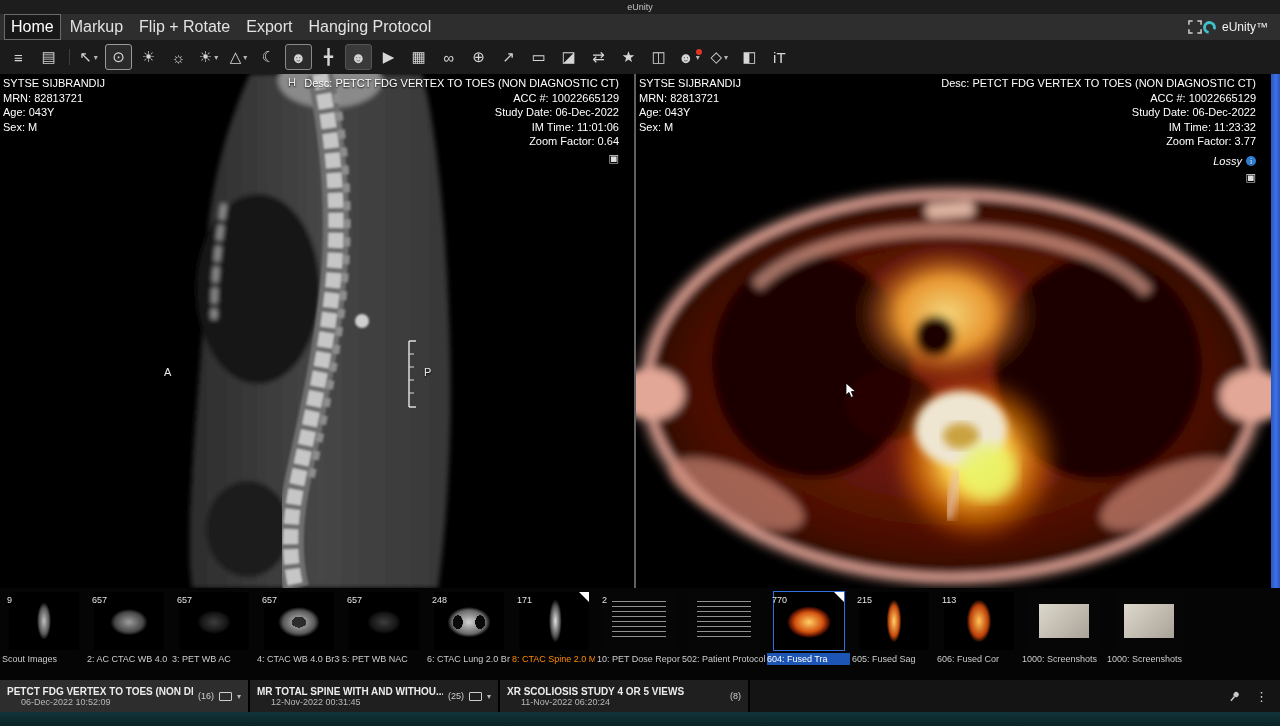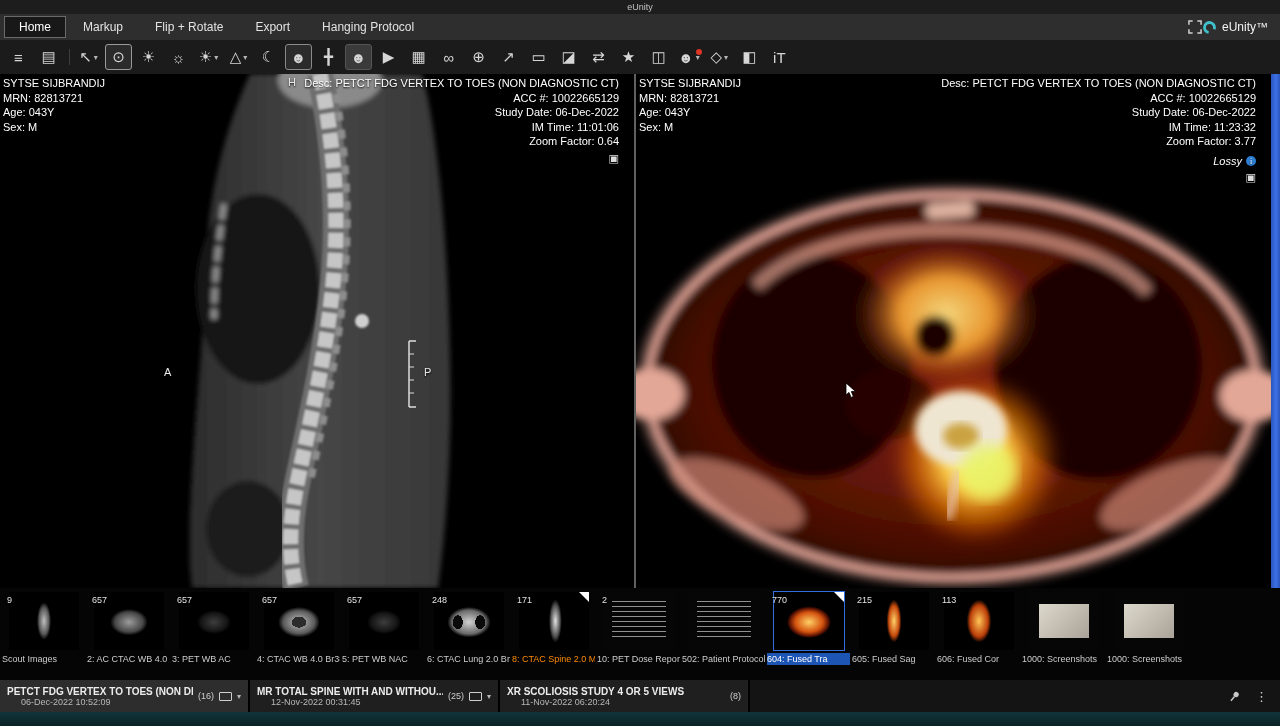--- a/index.html
+++ b/index.html
@@ -5,21 +5,21 @@
 <style>
   *{margin:0;padding:0;box-sizing:border-box}
   html,body{width:1280px;height:726px;background:#000;font-family:"Liberation Sans","DejaVu Sans",sans-serif;overflow:hidden}
   .app{display:flex;flex-direction:column;width:1280px;height:726px}
 
   
   .titlebar{height:14px;background:#1d1d1d;color:#c4c4c4;font-size:9px;text-align:center;line-height:14px;flex:none}
 
   
   .menubar{height:26px;background:#2e2e2e;display:flex;align-items:center;padding:0 4px;gap:2px;flex:none}
-  .menu-tab{color:#e2e2e2;font-size:12px;padding:3px 14px;border:1px solid transparent;cursor:pointer;white-space:nowrap}
+  .menu-tab{color:#e2e2e2;font-size:16px;padding:3px 6px;border:1px solid transparent;cursor:pointer;white-space:nowrap}
   .menu-tab.f-active{background:#181818;border-color:#6a6a6a;color:#fff}
   .menubar-right{margin-left:auto;display:flex;align-items:center;padding-right:8px}
   .brand{color:#f2f2f2;font-size:12px;display:flex;align-items:center;gap:5px}
 
   
   .toolbar{height:34px;background:#1b1b1b;display:flex;align-items:center;padding:0 5px;gap:3px;flex:none;font-family:"DejaVu Sans",sans-serif}
   .tool-btn{min-width:27px;height:26px;display:flex;align-items:center;justify-content:center;color:#d6d6d6;font-size:15px;border:1px solid transparent;border-radius:3px;background:transparent;position:relative;cursor:pointer;padding:0 2px}
   .tool-btn:nth-child(3){margin-left:10px}
   .tool-btn:nth-child(3)::before{content:"";position:absolute;left:-7px;top:4px;bottom:4px;width:1px;background:#3c3c3c}
   .tool-btn.f-selected{border-color:#9a9a9a;background:#2b2b2b}

